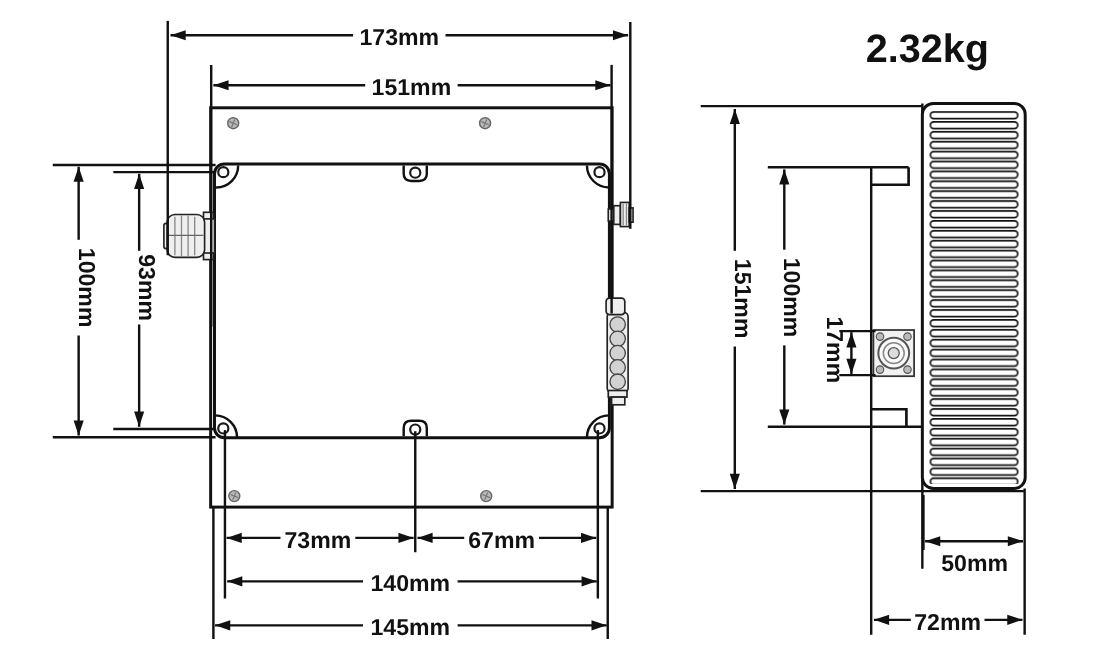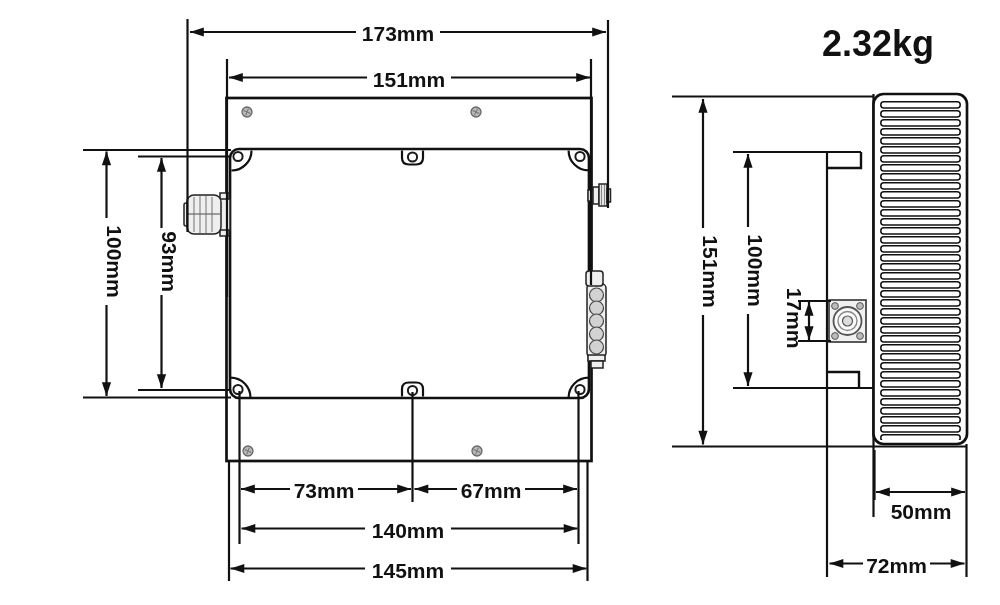--- a/index.html
+++ b/index.html
@@ -1,17 +1,17 @@
 <!DOCTYPE html>
 <html><head>
 <meta charset="utf-8">
 <style>
   html,body{margin:0;padding:0;background:#fff;}
   #canvas{position:relative;width:964px;height:605px;background:#fff;
-          font-family:"Liberation Sans",sans-serif;overflow:hidden;margin-left:35px;}
+          font-family:"Liberation Sans",sans-serif;overflow:hidden;}
   svg{display:block;}
   .ol   {stroke:#111;stroke-width:2.7;fill:#fff;}
   .olthin{stroke:#222;stroke-width:1.5;fill:#efefef;}
   .ext  {stroke:#111;stroke-width:2.2;fill:none;}
   .dim  {stroke:#111;stroke-width:2.2;fill:none;}
   .step {stroke:#111;stroke-width:2.4;fill:none;}
   .gap  {fill:#fff;stroke:none;}
   .dtxt {font-family:"Liberation Sans",sans-serif;font-weight:bold;font-size:21px;
          fill:#111;text-anchor:middle;}
   .wtxt {font-family:"Liberation Sans",sans-serif;font-weight:bold;font-size:36px;

